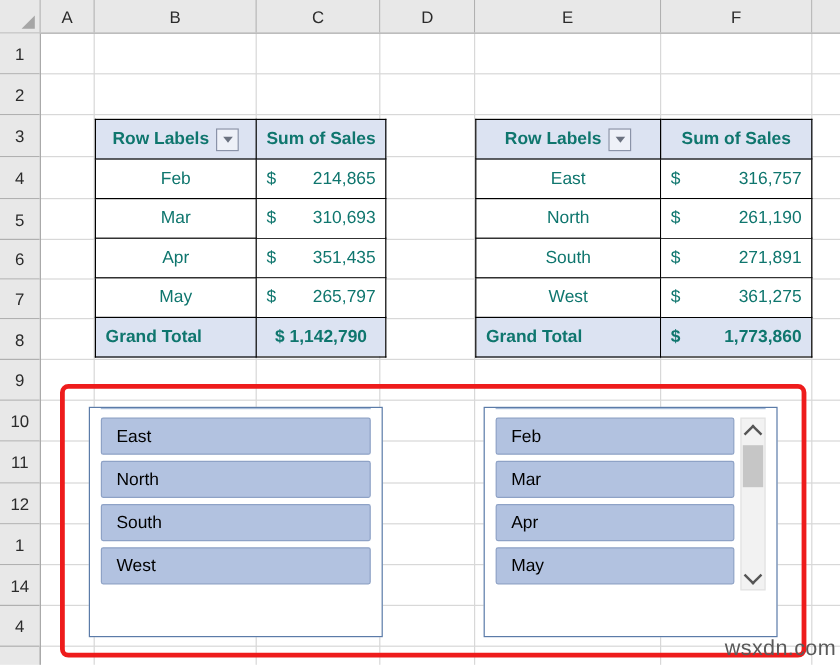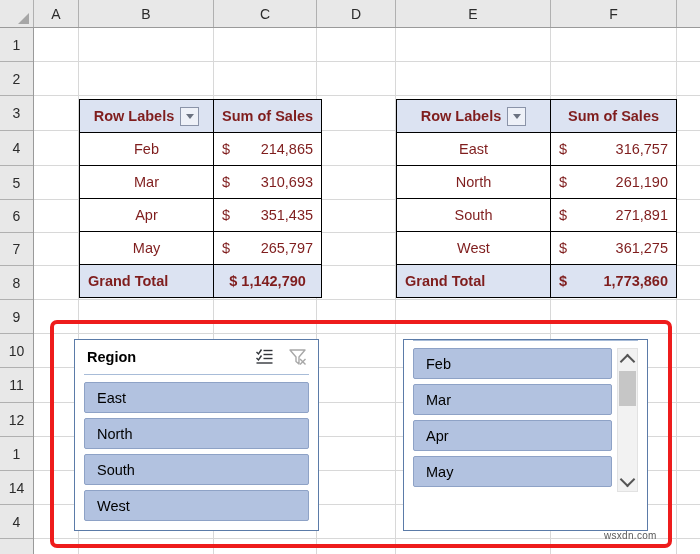--- a/index.html
+++ b/index.html
@@ -57,21 +57,21 @@
   
   .gridline-v{position:absolute;width:1px;background:#d8d8d8;top:28px;}
   .gridline-h{position:absolute;height:1px;background:#d8d8d8;left:34px;right:0;}
 
   
   .pivot{position:absolute;border-collapse:collapse;}
   .pivot table{border-collapse:collapse;}
   .pivot td{
     border:1px solid #000000;
     font-size:14.5px;
-    color:#7f1d1d;
+    color:#0f766e;
     height:33px;
     box-sizing:border-box;
     padding:0 8px;
     background:#ffffff;
     white-space:nowrap;
   }
   .pivot td.hdr{
     background:#dce3f2;
     font-weight:bold;
     text-align:center;
@@ -174,21 +174,21 @@
   .sb-arrow.down .sb-chev{transform:rotate(225deg);margin-bottom:3px;}
   .sb-thumb{
     position:absolute;left:1px;right:1px;
     top:22px;height:35px;
     background:#c6c6c6;
   }
 
   
   .watermark{
     position:absolute;
-    font-size:10px;
+    font-size:18px;
     color:#5a5a5a;
     font-family:"Liberation Sans", sans-serif;
     letter-spacing:0.3px;
   }
 </style>
 </head>
 <body>
 
 <div id="sheet">
 
@@ -285,42 +285,20 @@
       </tr>
       <tr>
         <td class="total lbl">Grand Total</td>
         <td class="total val"><span class="cur">$</span><span>1,773,860</span></td>
       </tr>
     </tbody>
       </table>
   </div>
 
   <div class="slicer" style="left:74px;top:339px;width:245px;height:192px;">
-    <div class="slicer-head">
-      <span class="slicer-title">Region</span>
-      <span class="slicer-icons">
-        <span class="icon-btn">
-          <svg viewBox="0 0 20 20" width="20" height="20">
-            <polyline points="1.5,5 3.5,7 6.5,2.5" fill="none" stroke="#33363b" stroke-width="1.4"></polyline>
-            <polyline points="1.5,11 3.5,13 6.5,8.5" fill="none" stroke="#33363b" stroke-width="1.4"></polyline>
-            <line x1="8.5" y1="3.5" x2="17.5" y2="3.5" stroke="#33363b" stroke-width="1.4"></line>
-            <line x1="8.5" y1="7.5" x2="17.5" y2="7.5" stroke="#33363b" stroke-width="1.4"></line>
-            <line x1="8.5" y1="11.5" x2="17.5" y2="11.5" stroke="#33363b" stroke-width="1.4"></line>
-            <line x1="1.5" y1="16" x2="17.5" y2="16" stroke="#33363b" stroke-width="1.4"></line>
-          </svg>
-        </span>
-        <span class="icon-btn">
-          <svg viewBox="0 0 20 20" width="20" height="20">
-            <path d="M2,3 L17,3 L11,10 L11,17 L8,14.5 L8,10 Z" fill="none" stroke="#a8a8a8" stroke-width="1.4" stroke-linejoin="round"></path>
-            <line x1="12" y1="12" x2="17.5" y2="17.5" stroke="#a8a8a8" stroke-width="1.4"></line>
-            <line x1="17.5" y1="12" x2="12" y2="17.5" stroke="#a8a8a8" stroke-width="1.4"></line>
-          </svg>
-        </span>
-      </span>
-    </div>
     <div class="slicer-divider"></div>
     <div class="slicer-body">
       <div class="slicer-item">East</div>
       <div class="slicer-item">North</div>
       <div class="slicer-item">South</div>
       <div class="slicer-item">West</div>
     </div>
   </div>
 
   <div class="slicer" style="left:403px;top:339px;width:245px;height:192px;">

